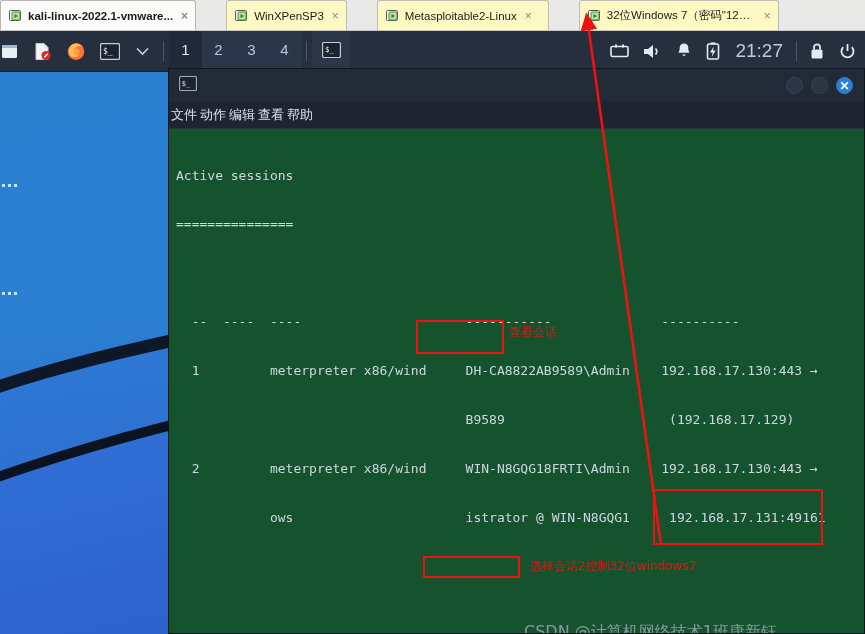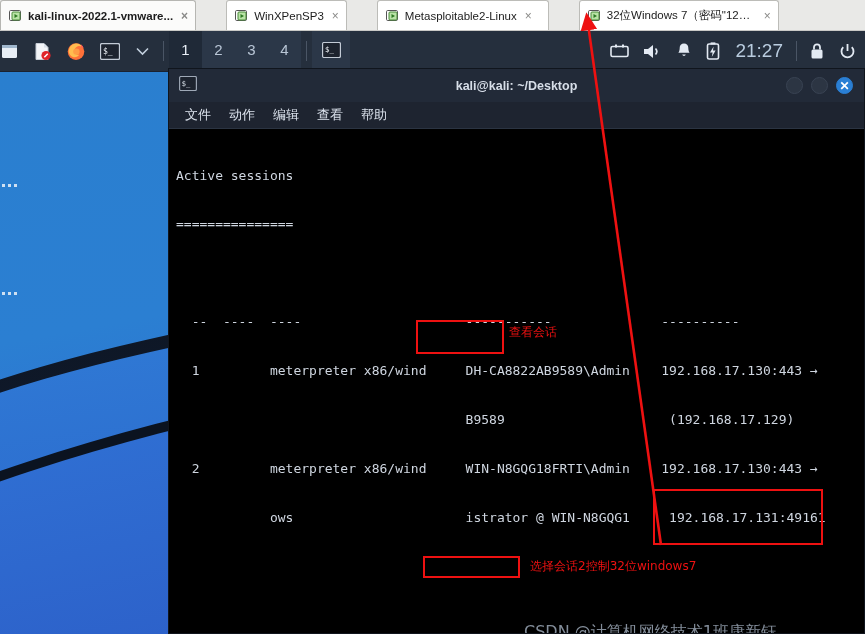--- a/index.html
+++ b/index.html
@@ -19,21 +19,21 @@
     border-bottom: 1px solid #c9c9c6;
     display: flex; align-items: flex-end; gap: 27px;
   }
   .vm-tab {
     height: 30px;
     display: flex; align-items: center;
     gap: 6px;
     padding: 0 7px 0 8px;
     font-size: 11.5px;
     color: #1c1c1c;
-    background: #ffffff;
+    background: #fef9c3;
     border: 1px solid #bcbcb8;
     border-bottom: none;
     border-radius: 3px 3px 0 0;
     margin-right: 3px;
     max-width: 200px;
     position: relative;
   }
   .vm-tab.active {
     background: #fbfbfa;
     font-weight: bold;
@@ -114,30 +114,30 @@
     width: 17px; height: 17px; border-radius: 50%;
     background: #2c3543; border: 1px solid #394353;
   }
   .win-btn.close {
     background: #2a7fd4; border-color: #2a7fd4;
     display: flex; align-items: center; justify-content: center;
     color: #fff; font-size: 12px; font-weight: bold; line-height: 1;
   }
   .term-menubar {
     height: 27px; display: flex; align-items: center;
-    padding-left: 16px; gap: 18px;
+    padding-left: 2px; gap: 3px;
     border-bottom: 1px solid #2b3442;
     flex: 0 0 27px;
   }
   .term-menubar span {
     color: #dbe2ec; font-size: 13px; cursor: pointer;
   }
   .term-body {
     flex: 1; position: relative; overflow: hidden;
-    background: #000000;
+    background: #14532d;
     font-family: "DejaVu Sans Mono", "Liberation Mono", monospace;
     font-size: 13px;
     line-height: 16.3px;
     color: #cfd6e0;
     padding: 6px 0 8px 7px;
     white-space: pre;
   }
   .ln { height: 16.3px; }
   .c-head   { color: #cdd4de; }
 
@@ -336,21 +336,20 @@
 
   <div class="term-win">
 
     <div class="term-titlebar">
       <span class="term-app-icon">
         <svg width="18" height="15" viewBox="0 0 20 17">
           <rect x="0.5" y="0.5" width="19" height="16" rx="1.5" fill="#1d232e" stroke="#9fa9b7" stroke-width="1.3"></rect>
           <text x="3" y="11" font-family="monospace" font-size="8" fill="#dfe6ee">$_</text>
         </svg>
       </span>
-      <span class="term-title">kali@kali: ~/Desktop</span>
       <span class="win-ctrls">
         <span class="win-btn"></span>
         <span class="win-btn"></span>
         <span class="win-btn close">✕</span>
       </span>
     </div>
 
     <div class="term-menubar">
       <span>文件</span>
       <span>动作</span>

